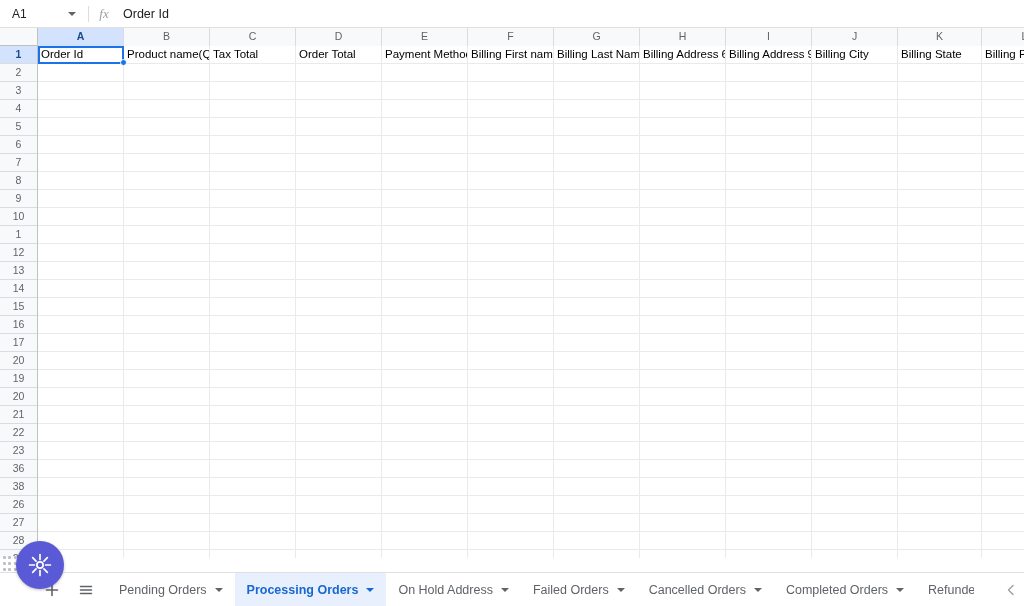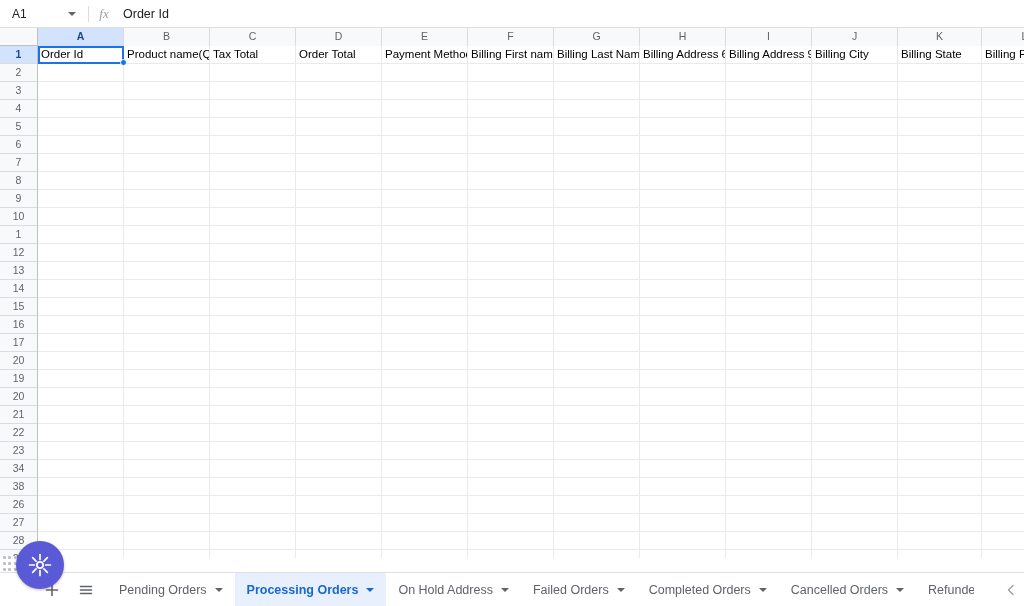--- a/index.html
+++ b/index.html
@@ -267,21 +267,21 @@
       <div class="row-head">14</div>
       <div class="row-head">15</div>
       <div class="row-head">16</div>
       <div class="row-head">17</div>
       <div class="row-head">20</div>
       <div class="row-head">19</div>
       <div class="row-head">20</div>
       <div class="row-head">21</div>
       <div class="row-head">22</div>
       <div class="row-head">23</div>
-      <div class="row-head">34</div>
+      <div class="row-head">36</div>
       <div class="row-head">38</div>
       <div class="row-head">26</div>
       <div class="row-head">27</div>
       <div class="row-head">28</div>
       <div class="row-head">29</div>
     </div>
   <div id="cells-area">
       <div class="grid-row">
         <div class="cell" style="width: 86px;">Order Id</div>
         <div class="cell" style="width: 86px;">Product name(Quantity)</div>
@@ -719,25 +719,25 @@
       </div>
       <div class="sheet-tab">
         <span class="tab-label">On Hold Address</span>
         <span class="tab-caret"></span>
       </div>
       <div class="sheet-tab">
         <span class="tab-label">Failed Orders</span>
         <span class="tab-caret"></span>
       </div>
       <div class="sheet-tab">
+        <span class="tab-label">Cancelled Orders</span>
+        <span class="tab-caret"></span>
+      </div>
+      <div class="sheet-tab">
         <span class="tab-label">Completed Orders</span>
-        <span class="tab-caret"></span>
-      </div>
-      <div class="sheet-tab">
-        <span class="tab-label">Cancelled Orders</span>
         <span class="tab-caret"></span>
       </div>
       <div class="sheet-tab clipped">
         <span class="tab-label">Refunded Orders</span>
       </div>
     </div>
   <div id="tabs-prev-button">
     <svg width="14" height="14" viewBox="0 0 14 14" aria-hidden="true">
       <path d="M9 2.5L4.5 7 9 11.5" fill="none" stroke="#9aa0a6" stroke-width="1.4" stroke-linecap="round" stroke-linejoin="round"></path>
     </svg>

